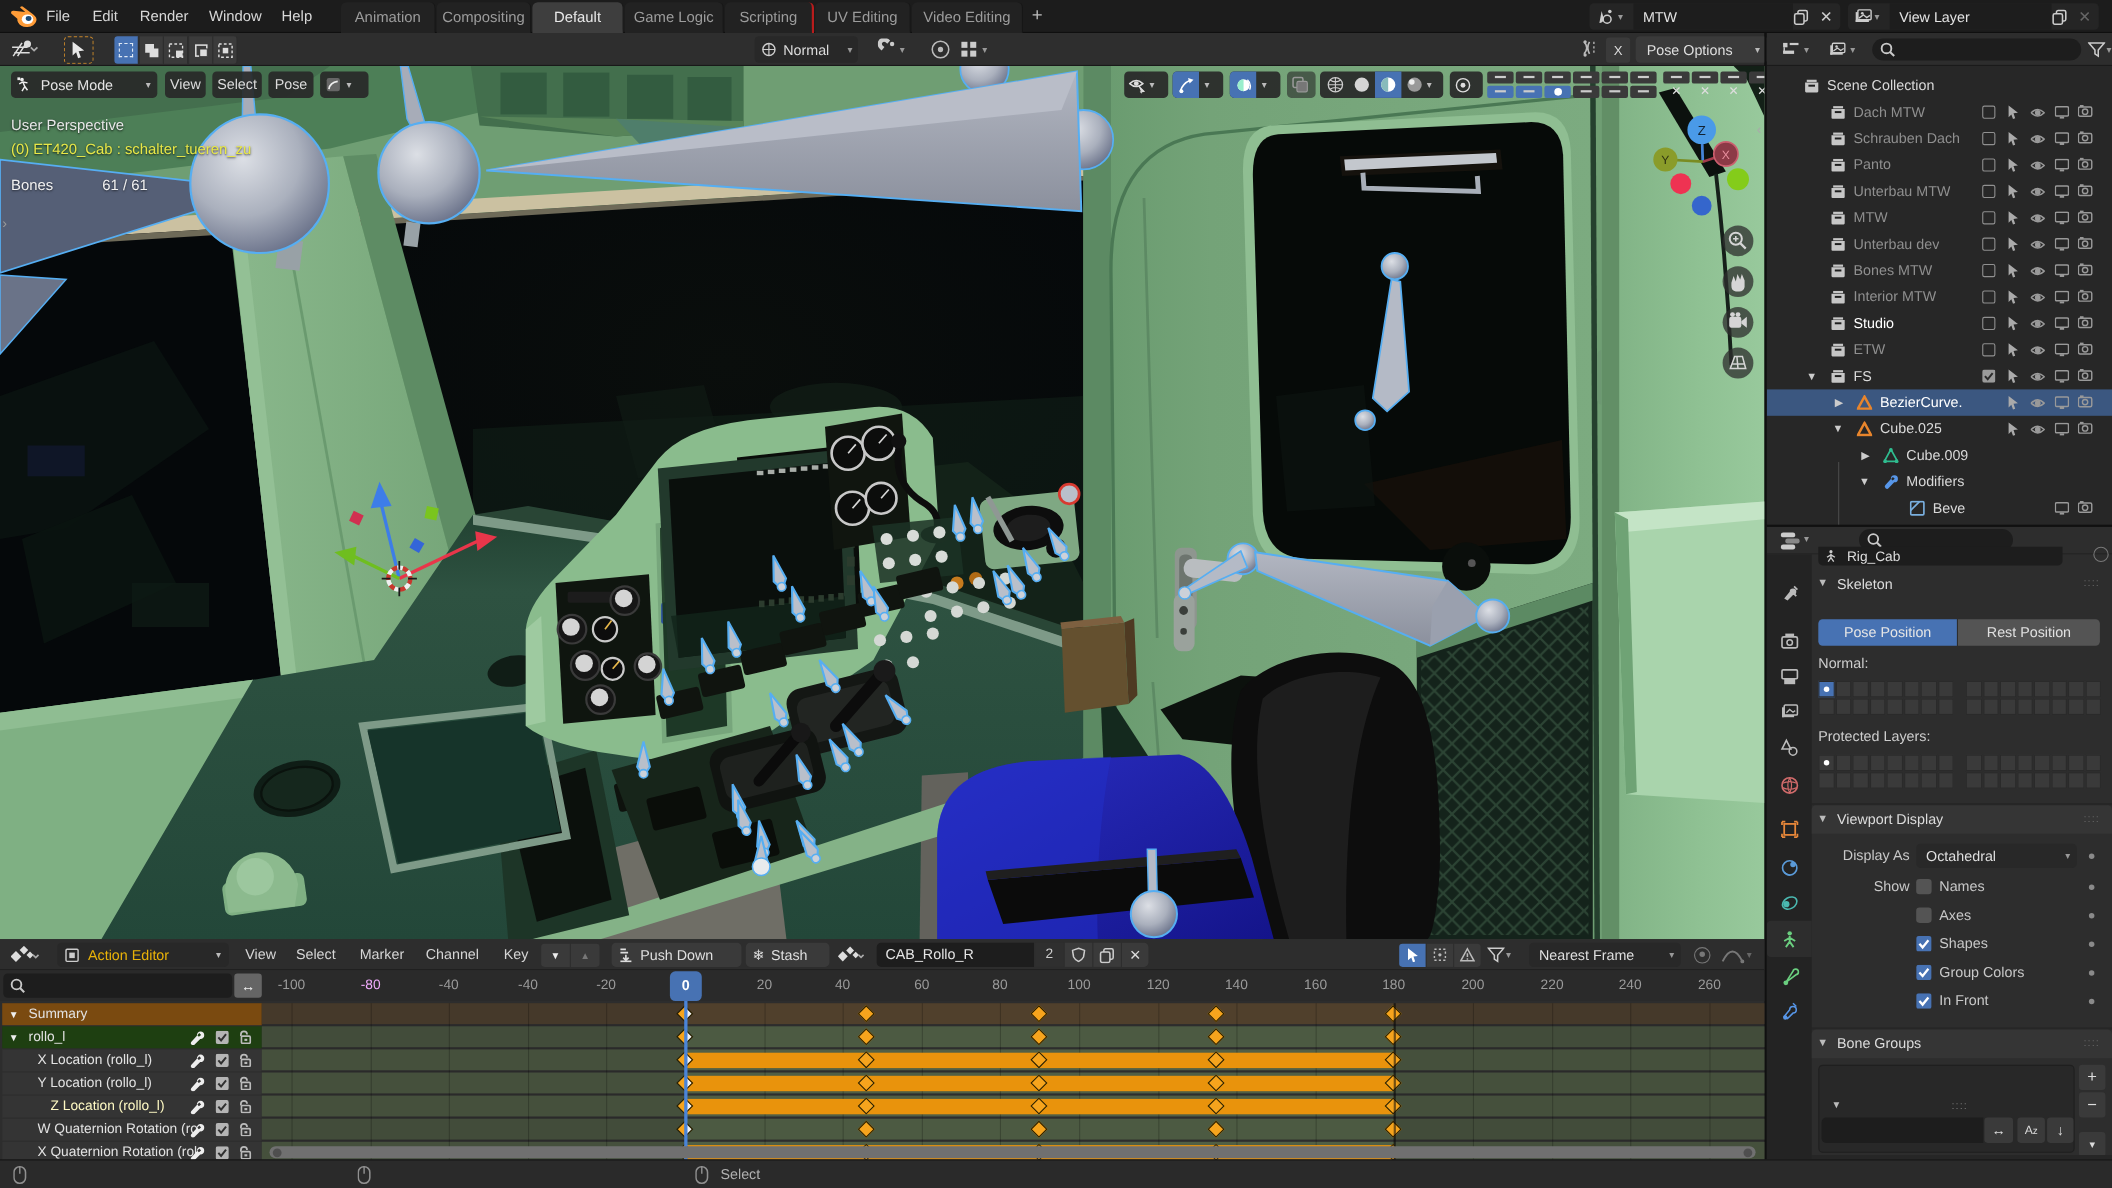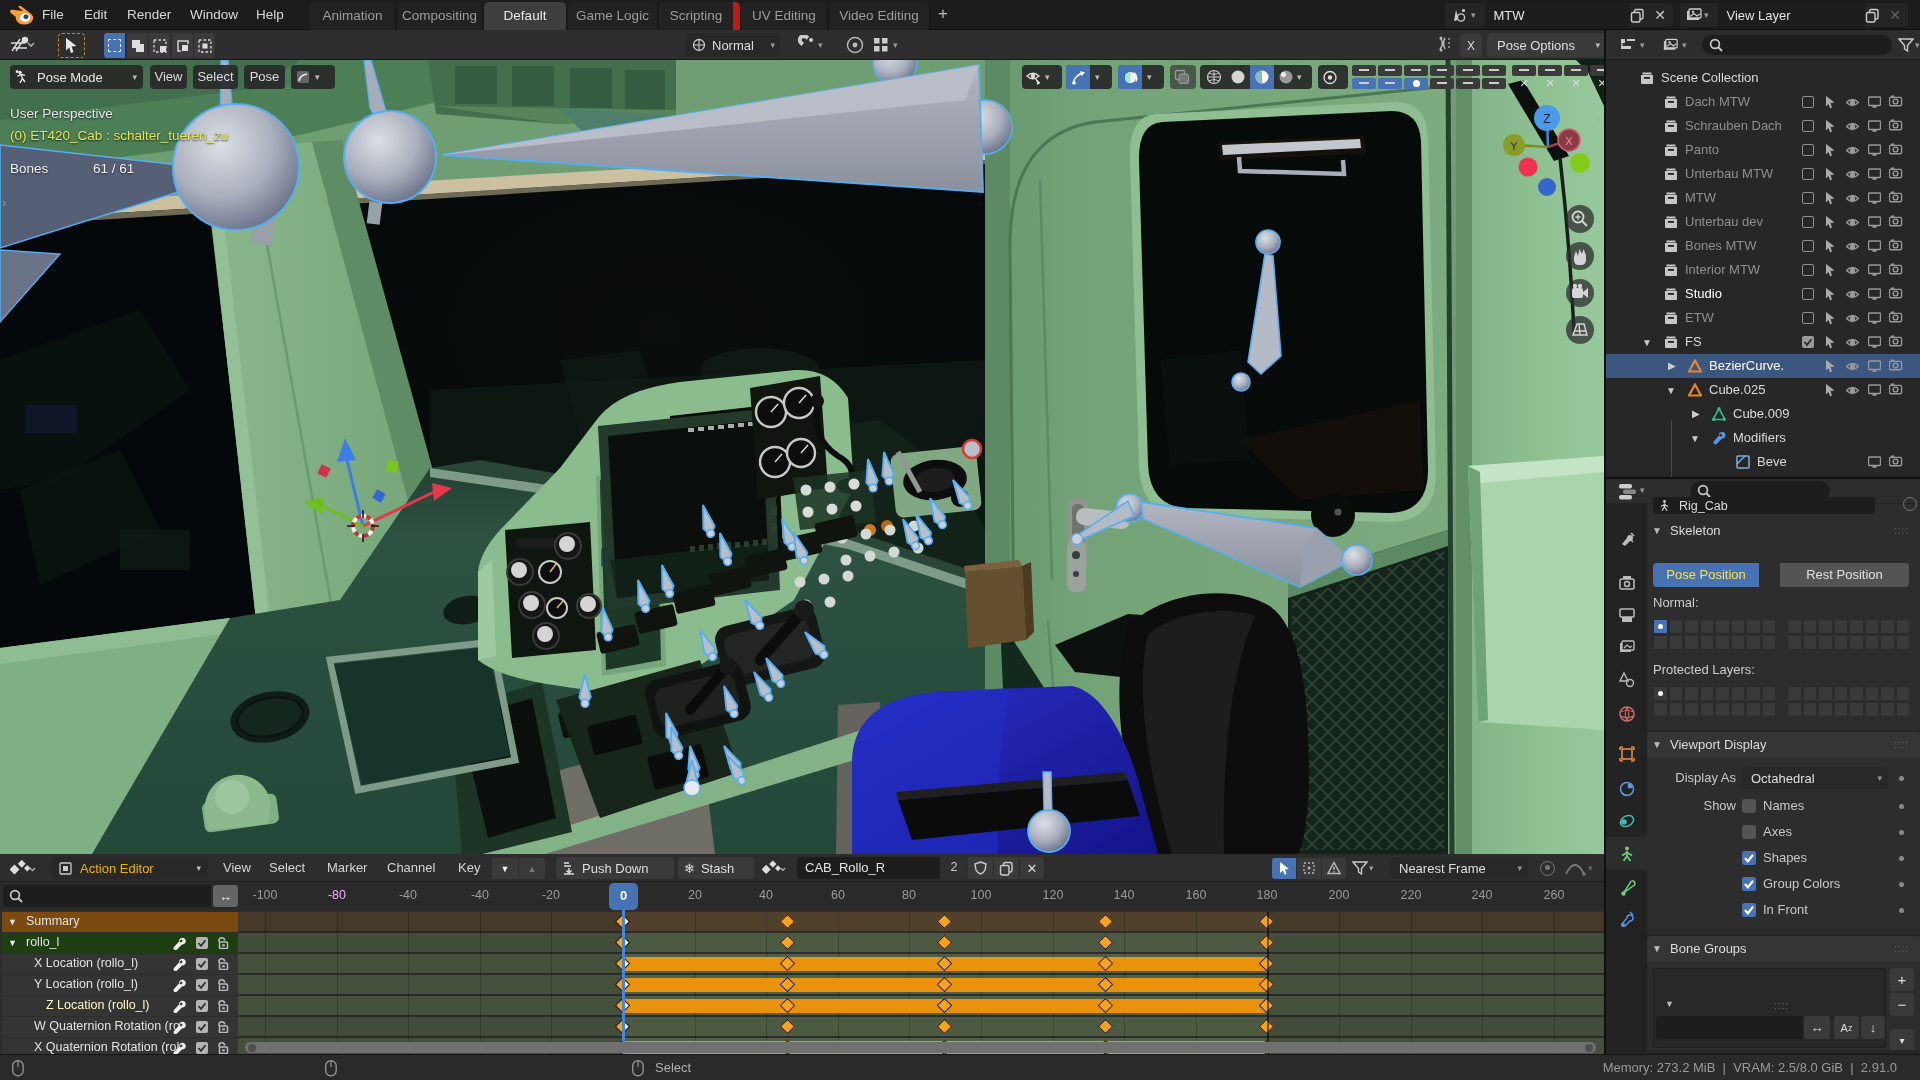--- a/index.html
+++ b/index.html
@@ -86,21 +86,21 @@
     </svg>
 <div class="a menu" style="left:42px;top:7px">File</div>
 <div class="a menu" style="left:84px;top:7px">Edit</div>
 <div class="a menu" style="left:127px;top:7px">Render</div>
 <div class="a menu" style="left:190px;top:7px">Window</div>
 <div class="a menu" style="left:256px;top:7px">Help</div>
 <div class="a" style="left:310px;top:2px;width:86px;height:28px;background:#222222;color:#9c9c9c;font-size:13.5px;text-align:center;line-height:27px;border-radius:5px 5px 0 0;border-right:1px solid #161616">Animation</div>
 <div class="a" style="left:397px;top:2px;width:86px;height:28px;background:#222222;color:#9c9c9c;font-size:13.5px;text-align:center;line-height:27px;border-radius:5px 5px 0 0;border-right:1px solid #161616">Compositing</div>
 <div class="a" style="left:484px;top:2px;width:83px;height:28px;background:#3e3e3e;color:#e8e8e8;font-size:13.5px;text-align:center;line-height:27px;border-radius:5px 5px 0 0;border-right:1px solid #161616">Default</div>
 <div class="a" style="left:568px;top:2px;width:90px;height:28px;background:#222222;color:#9c9c9c;font-size:13.5px;text-align:center;line-height:27px;border-radius:5px 5px 0 0;border-right:1px solid #161616">Game Logic</div>
-<div class="a" style="left:659px;top:2px;width:81px;height:28px;background:#222222;color:#9c9c9c;font-size:13.5px;text-align:center;line-height:27px;border-radius:5px 5px 0 0;border-right:7px solid #b91c1c">Scripting</div>
+<div class="a" style="left:659px;top:2px;width:81px;height:28px;background:#222222;color:#9c9c9c;font-size:13.5px;text-align:center;line-height:27px;border-radius:5px 5px 0 0;border-right:2px solid #b91c1c">Scripting</div>
 <div class="a" style="left:741px;top:2px;width:87px;height:28px;background:#222222;color:#9c9c9c;font-size:13.5px;text-align:center;line-height:27px;border-radius:5px 5px 0 0;border-right:1px solid #161616">UV Editing</div>
 <div class="a" style="left:829px;top:2px;width:101px;height:28px;background:#222222;color:#9c9c9c;font-size:13.5px;text-align:center;line-height:27px;border-radius:5px 5px 0 0;border-right:1px solid #161616">Video Editing</div>
 <div class="a" style="left:938px;top:4px;color:#bbb;font-size:17px">+</div>
 <div class="a fx" style="left:1445px;top:3px;width:228px;height:24px;background:#252525;border-radius:4px">
 <svg class="ic" style="margin-left:5px" width="20" height="16" viewBox="0 0 20 16">
         <path d="M5,14 A4,4 0 0 0 9,10 L7,3 Z" fill="#ccc" transform="translate(-1,0)"></path>
         <circle cx="11" cy="10.5" r="3.6" fill="none" stroke="#ccc" stroke-width="1.4"></circle>
         <circle cx="13.5" cy="3.5" r="1.6" fill="#ccc"></circle>
       </svg>
 <span style="color:#999;font-size:9px;margin-left:1px">▾</span>
@@ -546,21 +546,21 @@
       <span style="color:#ddd;font-size:12.5px;margin-left:26px">Rig_Cab</span>
     </div>
 <svg class="a ic" style="left:52px;top:21px" width="13" height="13" viewBox="0 0 18 18">
       <circle cx="9" cy="3.5" r="2" fill="#ccc"></circle>
       <path d="M9,6 L9,11 M9,7.5 L4,10.5 M9,7.5 L14,10.5 M9,11 L5.5,16 M9,11 L12.5,16" stroke="#ccc" stroke-width="1.7"></path>
     </svg>
 <div class="a" style="left:297px;top:19px;width:14px;height:14px;border:1.4px solid #777;border-radius:7px"></div>
 <div class="a" style="left:46px;top:47px;color:#bbb;font-size:10px">▼</div>
 <div class="a" style="left:64px;top:45px;color:#dcdcdc;font-size:13px">Skeleton</div>
 <div class="a" style="left:288px;top:47px;color:#666;font-size:10px;letter-spacing:1px">::::</div>
-<div class="a" style="left:47px;top:85px;width:106px;height:24px;background:#4772b3;border-radius:4px 0 0 4px;color:#fde047;font-size:13px;text-align:center;line-height:23px">Pose Position</div>
+<div class="a" style="left:47px;top:85px;width:126px;height:24px;background:#4772b3;border-radius:4px 0 0 4px;color:#e5e5e5;font-size:13px;text-align:center;line-height:23px">Pose Position</div>
 <div class="a" style="left:174px;top:85px;width:129px;height:24px;background:#545454;border-radius:0 4px 4px 0;color:#e0e0e0;font-size:13px;text-align:center;line-height:23px">Rest Position</div>
 <div class="a" style="left:47px;top:117px;color:#cdcdcd;font-size:13px">Normal:</div>
 <div class="a" style="left:47.0px;top:141px;width:14.5px;height:15px;background:#4772b3;border:1px solid #2a2a2a"></div>
     <div class="a" style="left:52.0px;top:146px;width:5px;height:5px;border-radius:3px;background:#fff"></div>
     <div class="a" style="left:62.5px;top:141px;width:14.5px;height:15px;background:#3a3a3a;border:1px solid #2a2a2a"></div>
     <div class="a" style="left:78.0px;top:141px;width:14.5px;height:15px;background:#3a3a3a;border:1px solid #2a2a2a"></div>
     <div class="a" style="left:93.5px;top:141px;width:14.5px;height:15px;background:#3a3a3a;border:1px solid #2a2a2a"></div>
     <div class="a" style="left:109.0px;top:141px;width:14.5px;height:15px;background:#3a3a3a;border:1px solid #2a2a2a"></div>
     <div class="a" style="left:124.5px;top:141px;width:14.5px;height:15px;background:#3a3a3a;border:1px solid #2a2a2a"></div>
     <div class="a" style="left:140.0px;top:141px;width:14.5px;height:15px;background:#3a3a3a;border:1px solid #2a2a2a"></div>
@@ -1467,13 +1467,12 @@
 <svg class="a ic" style="left:12px;top:5px" width="13" height="17" viewBox="0 0 13 17">
       <use href="#mouse"></use>
     </svg>
 <svg class="a ic" style="left:325px;top:5px" width="13" height="17" viewBox="0 0 13 17">
       <use href="#mouse"></use>
     </svg>
 <svg class="a ic" style="left:632px;top:5px" width="13" height="17" viewBox="0 0 13 17">
       <use href="#mouse"></use>
     </svg>
 <div class="a" style="left:655px;top:5px;color:#b0b0b0;font-size:13px">Select</div>
-<div class="a" style="left:1200px;top:5px;width:697px;text-align:right;color:#9a9a9a;font-size:13px">Memory: 273.2 MiB &nbsp;|&nbsp; VRAM: 2.5/8.0 GiB &nbsp;|&nbsp; 2.91.0</div>
 </div>
 </body></html>

